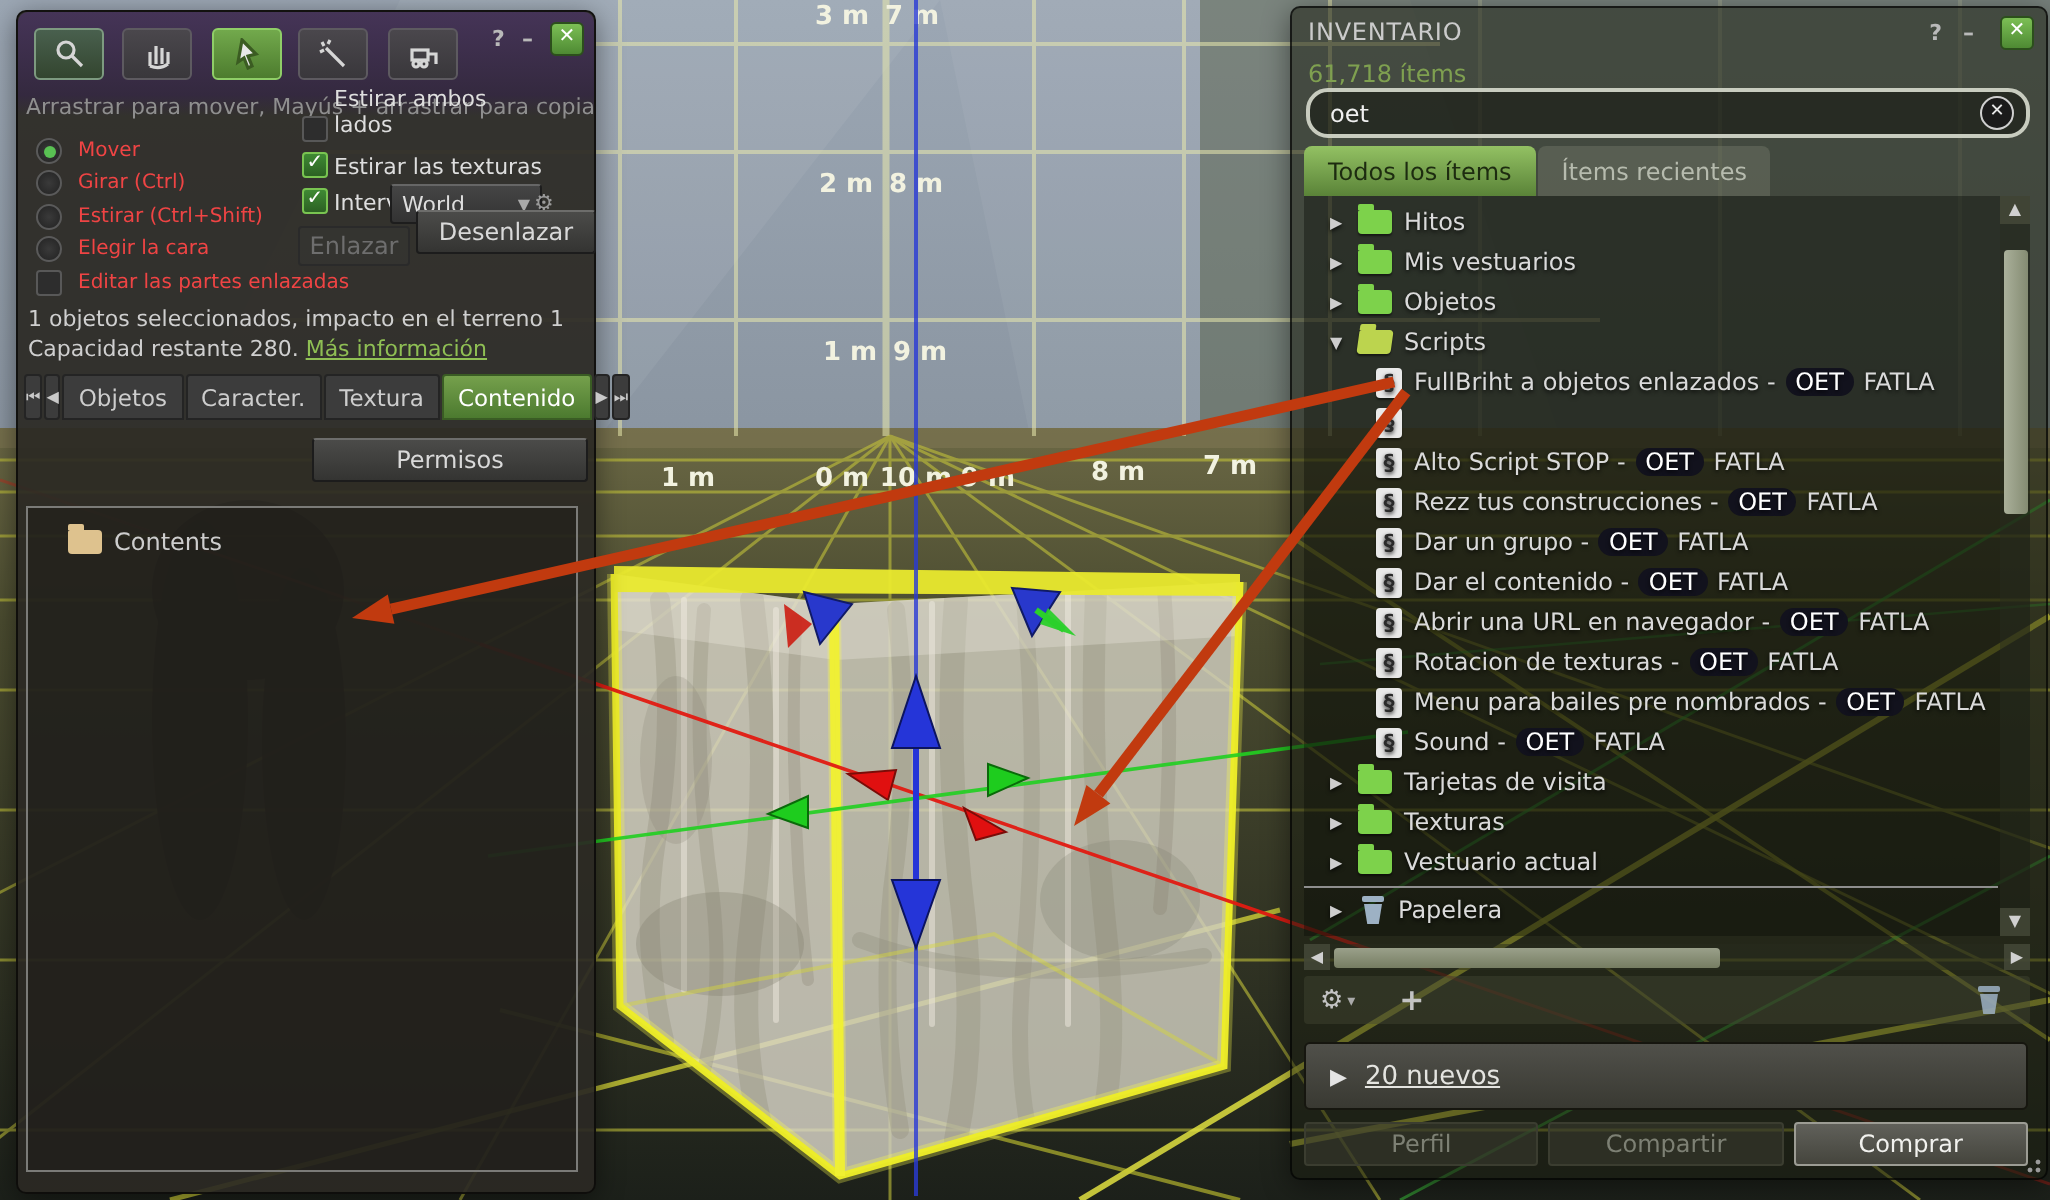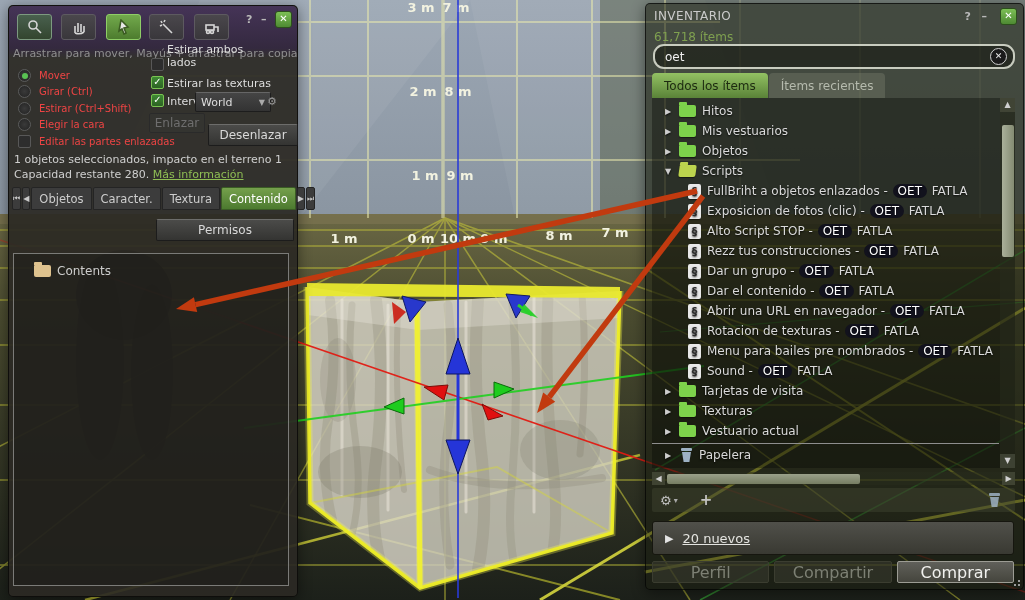--- a/index.html
+++ b/index.html
@@ -102,21 +102,21 @@
   .gearwrap{display:flex;align-items:center;color:#c3c3c3;font-size:13px;}
   .gearwrap .caret{margin-left:2px;}
   .plus{margin-left:22px;color:#c3c3c3;font-size:15px;font-weight:bold;}
   .ib-trash{margin-left:auto;opacity:.85;}
   .received{position:absolute;left:6px;right:9px;top:517px;height:32px;border-radius:3px;
       background:linear-gradient(#50504a,#393932);border:1px solid #16160f;display:flex;align-items:center;padding:0 12px;}
   .received .tri{color:#e4e4e4;font-size:11px;margin-right:9px;}
   .received .lbl{font-size:13px;color:#e4e4e0;flex:1;}
   .received .badge{font-size:13px;color:#e4e4e0;text-decoration:underline;}
   .invbtns{position:absolute;left:6px;right:9px;top:557px;height:22px;display:flex;gap:5px;}
-  .invbtns .b{flex:1;font-size:16px;display:flex;align-items:center;justify-content:center;border-radius:2px;}
+  .invbtns .b{flex:1;font-size:12px;display:flex;align-items:center;justify-content:center;border-radius:2px;}
   .invbtns .dis{background:rgba(56,58,46,.6);border:1px solid #3b3d30;color:#7d8074;}
   .invbtns .en{background:linear-gradient(#60605a,#45453d);border:1px solid #9c9c94;color:#f1f1ee;}
   .grip{position:absolute;right:2px;bottom:2px;width:10px;height:10px;
       background:radial-gradient(circle at 8px 8px,#9a9a9a 1px,transparent 1.4px),
                  radial-gradient(circle at 8px 4px,#9a9a9a 1px,transparent 1.4px),
                  radial-gradient(circle at 4px 8px,#9a9a9a 1px,transparent 1.4px);}
   
   .rlbl{font-size:13px;font-weight:bold;fill:#f2f2e0;}
 </style>
 </head>
@@ -359,21 +359,21 @@
   <span class="rlabel" style="position:absolute;left:158px;top:71px">Estirar las texturas</span>
   <span class="cb on" style="position:absolute;left:142px;top:88px">✓</span>
   <span class="rlabel" style="position:absolute;left:158px;top:89px;width:32px;overflow:hidden;white-space:nowrap">Interva</span>
   <div class="dropdown">
     <span>World</span>
     <span class="caret">▼</span>
   </div>
   <span style="position:absolute;left:258px;top:89px;color:#9a9a9a;font-size:11px">⚙</span>
 
   <div class="gbtn disabled" style="position:absolute;left:140px;top:107px;width:54px;height:18px;line-height:18px">Enlazar</div>
-  <div class="gbtn" style="position:absolute;left:199px;top:118px;width:88px;height:20px;line-height:20px">Desenlazar</div>
+  <div class="gbtn" style="position:absolute;left:199px;top:99px;width:88px;height:20px;line-height:20px">Desenlazar</div>
 
   <div class="statline" style="top:147px">1 objetos seleccionados, impacto en el terreno 1</div>
   <div class="statline" style="top:162px">
     <span>Capacidad restante 280.</span>
     <span class="link">Más información</span>
   </div>
 
   <div class="tabstrip">
     <div class="tabarrow">⏮</div>
     <div class="tabarrow">◀</div>
@@ -434,21 +434,20 @@
             <span class="tw">▼</span>
             <span class="icn folder open"></span>
             <span class="lbl">Scripts</span>
           </div>
           <div class="inv-row">
             <span class="icn scripti">§</span>
             <span class="lbl"><span class="pre">FullBriht a objetos enlazados - </span><span class="match">OET</span><span class="post"> FATLA</span></span>
           </div>
           <div class="inv-row">
             <span class="icn scripti">§</span>
-            <span class="lbl"><span class="pre">Exposicion de fotos (clic) - </span><span class="match">OET</span><span class="post"> FATLA</span></span>
           </div>
           <div class="inv-row">
             <span class="icn scripti">§</span>
             <span class="lbl"><span class="pre">Alto Script STOP - </span><span class="match">OET</span><span class="post"> FATLA</span></span>
           </div>
           <div class="inv-row">
             <span class="icn scripti">§</span>
             <span class="lbl"><span class="pre">Rezz tus construcciones - </span><span class="match">OET</span><span class="post"> FATLA</span></span>
           </div>
           <div class="inv-row">

